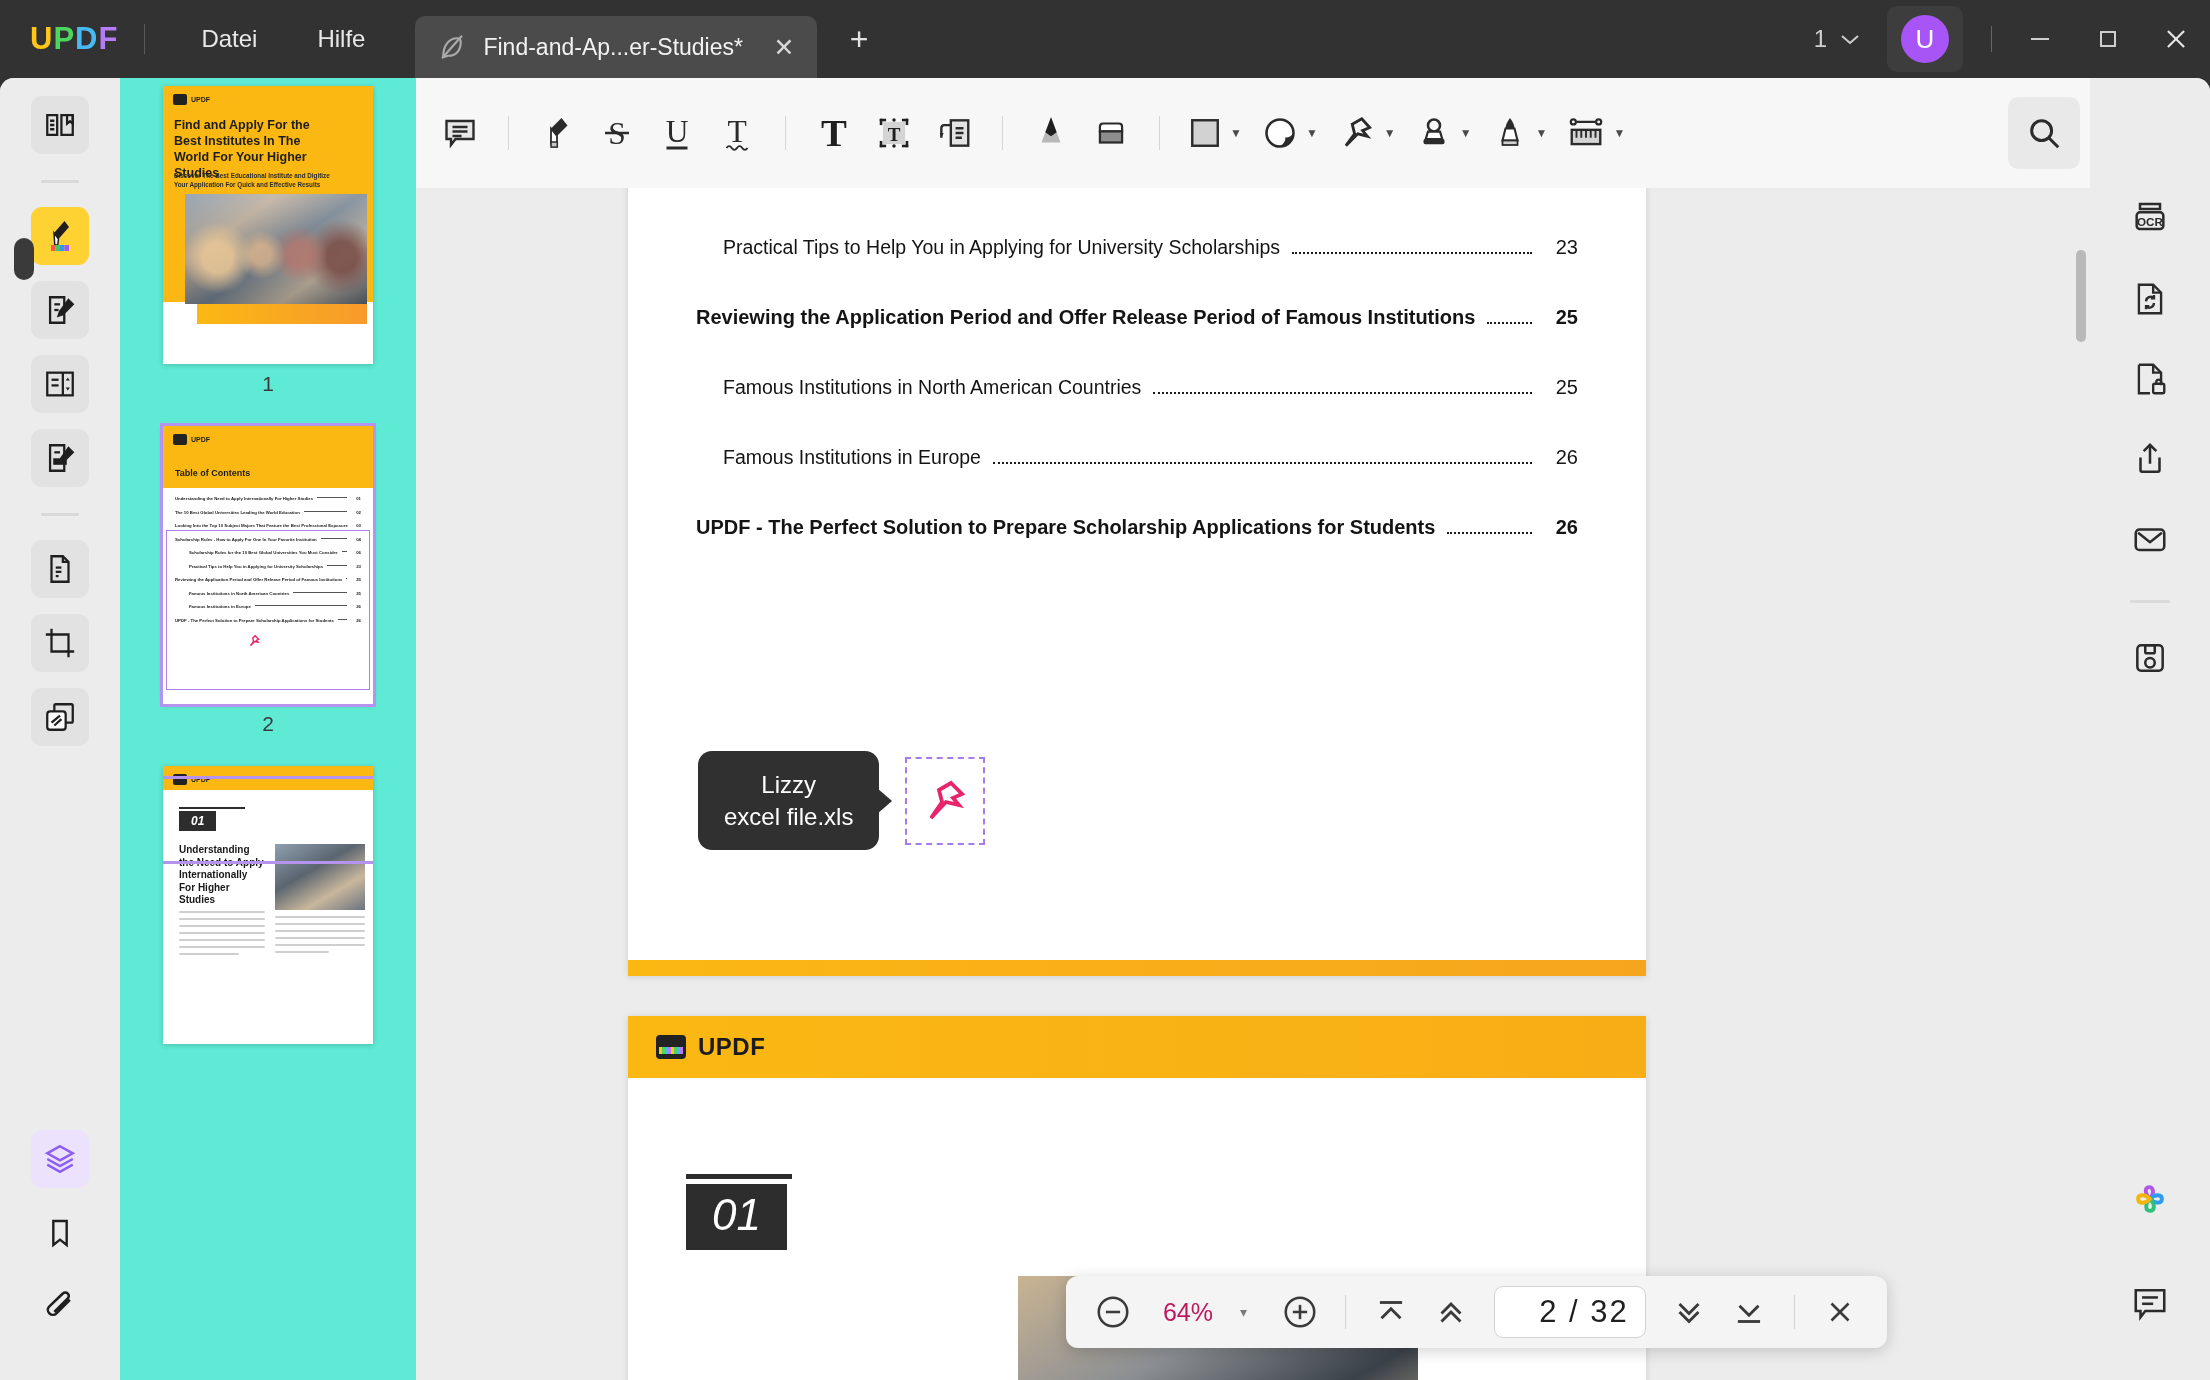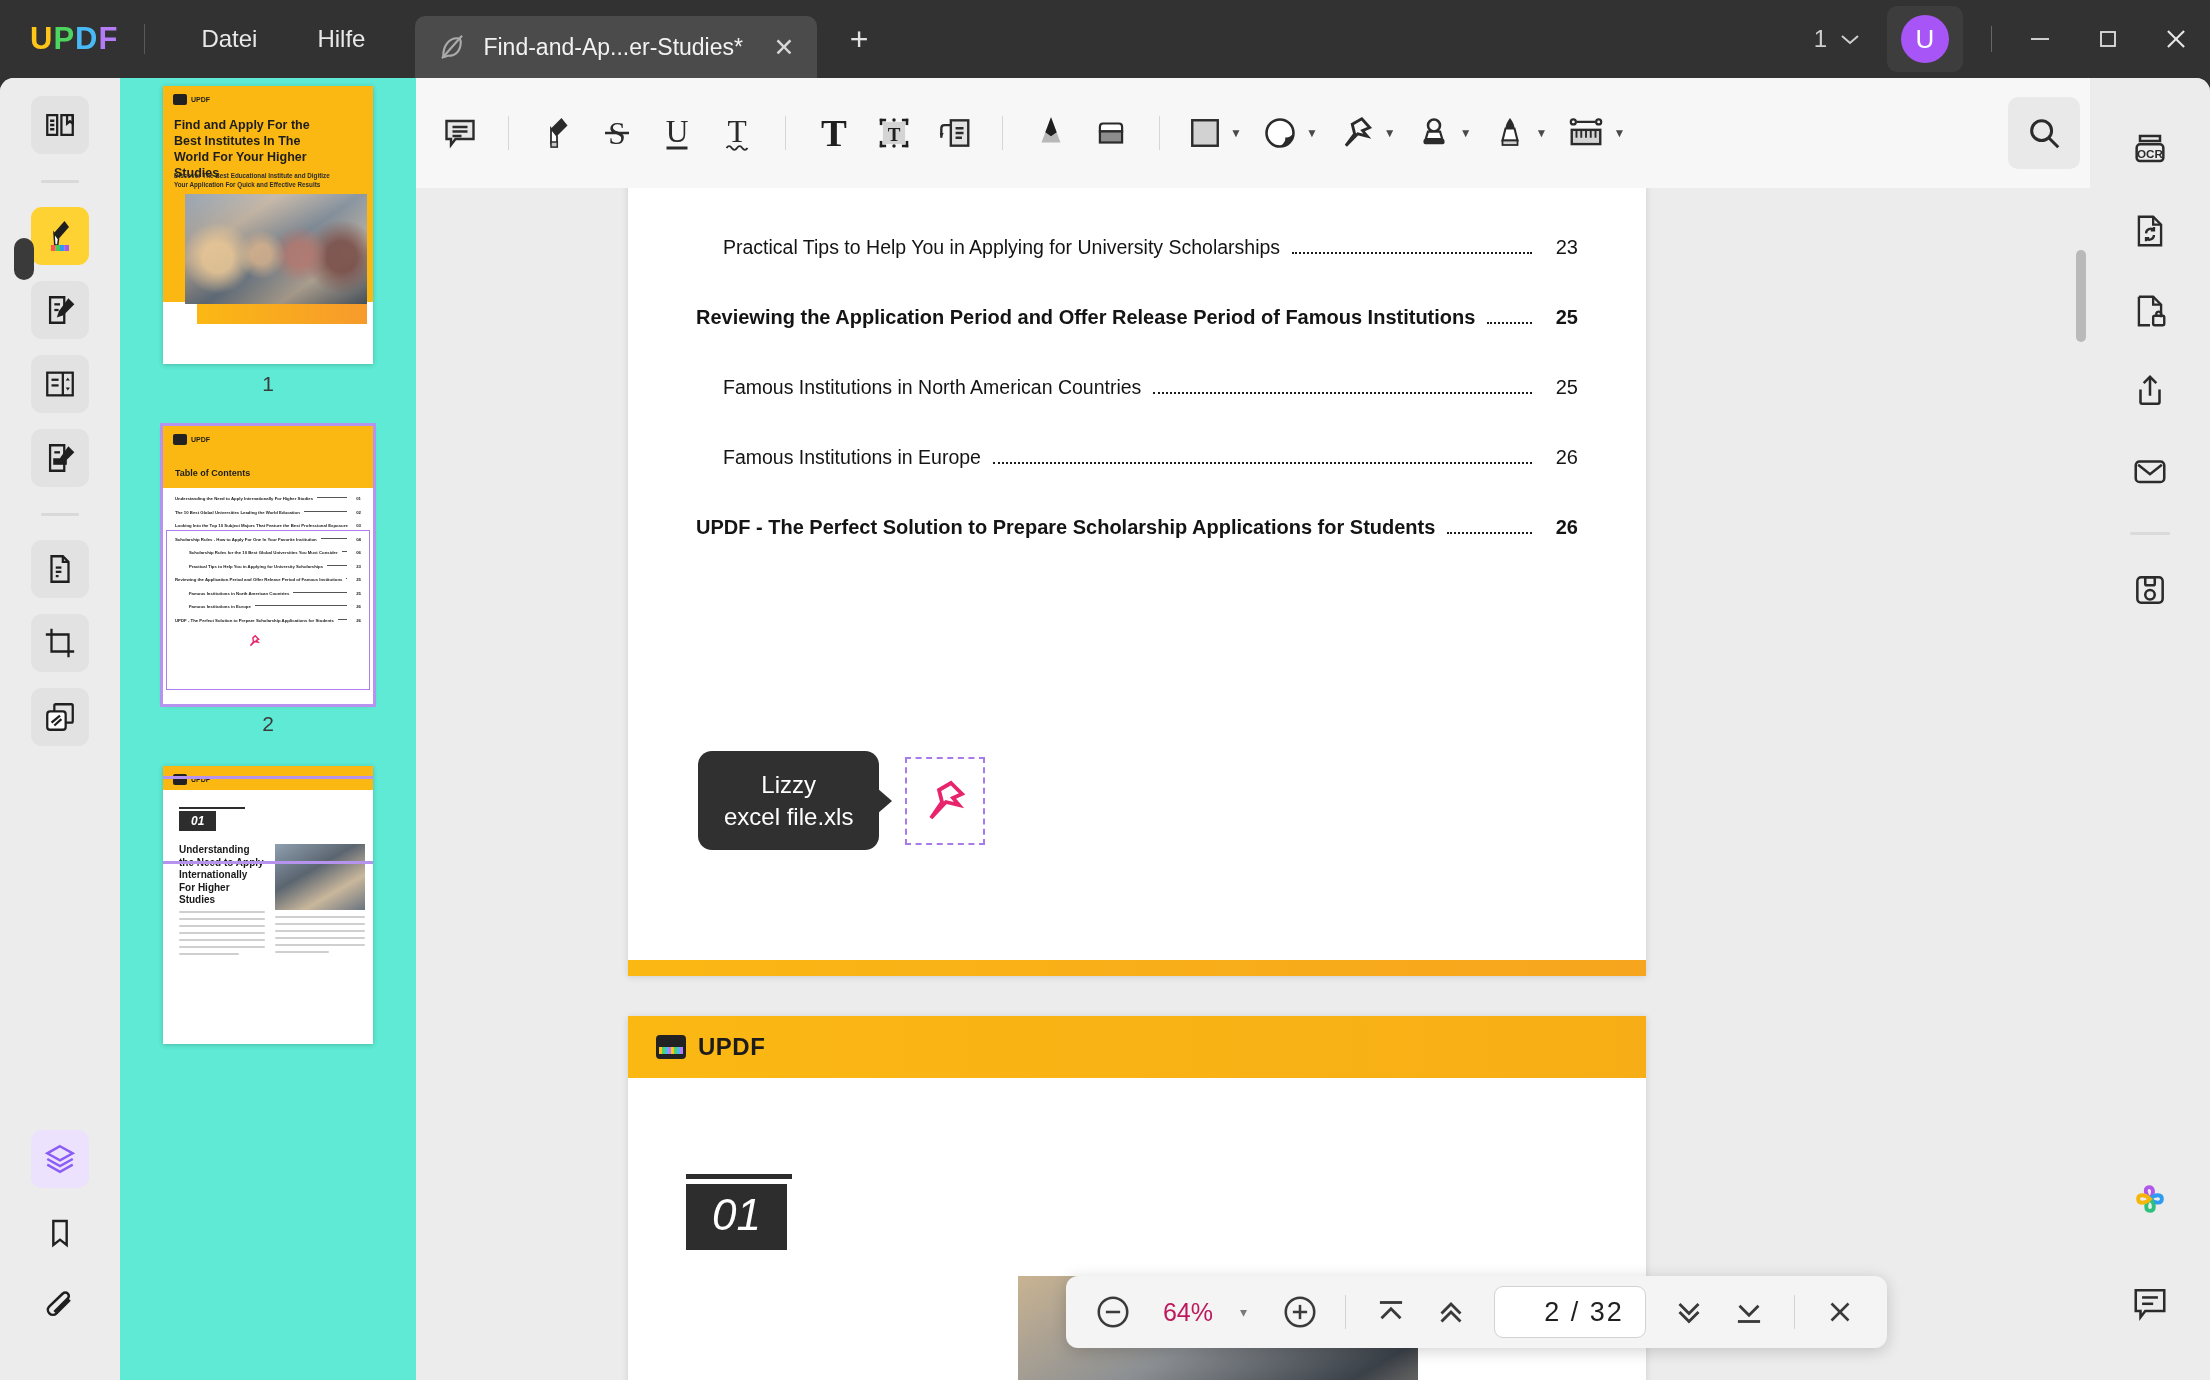--- a/index.html
+++ b/index.html
@@ -201,21 +201,21 @@
     background: #e9e9e9;
     display: flex; align-items: center; justify-content: center;
   }
 
   
   .rrail {
     position: absolute; right: 0; top: 0;
     width: 120px; height: 100%;
     background: #ececec;
     display: flex; flex-direction: column; align-items: center;
-    padding-top: 44px;
+    padding-top: 112px;
   }
   .rrail-btn {
     width: 58px; height: 58px; border-radius: 11px;
     display: flex; align-items: center; justify-content: center;
     margin-bottom: 22px;
   }
   .rrail-div { width: 40px; height: 3px; background: #dadada; border-radius: 2px; margin: 10px 0 26px; }
   .rrail-bottom { margin-top: auto; padding-bottom: 26px; display:flex; flex-direction:column; align-items:center; gap:24px; }
 
   
@@ -325,21 +325,21 @@
     display: flex; align-items: center; justify-content: center;
     color: #3a3a3a; border-radius: 8px;
   }
   .zoom-val { font-size: 25px; color: #be185d; padding: 0 16px; min-width: 84px; text-align:center;}
   .pb-caret { color:#7a7a7a; font-size: 14px; padding: 0 20px 0 4px; }
   .pb-sep { width:1px; height: 34px; background: #d3d3d3; margin: 0 12px; }
   .page-input {
     background:#fff; border:1px solid #d2d2d2; border-radius: 9px;
     height: 52px; min-width: 152px;
     display:flex; align-items:center; justify-content:center;
-    font-size: 27px; color: #1f1f1f; letter-spacing: 2px;
+    font-size: 31px; color: #1f1f1f; letter-spacing: 2px;
     margin: 0 10px;
     padding-left: 28px;
   }
   svg { display:block; }
 </style>
 </head>
 <body>
 
 <div class="titlebar">
   <div class="brand">

